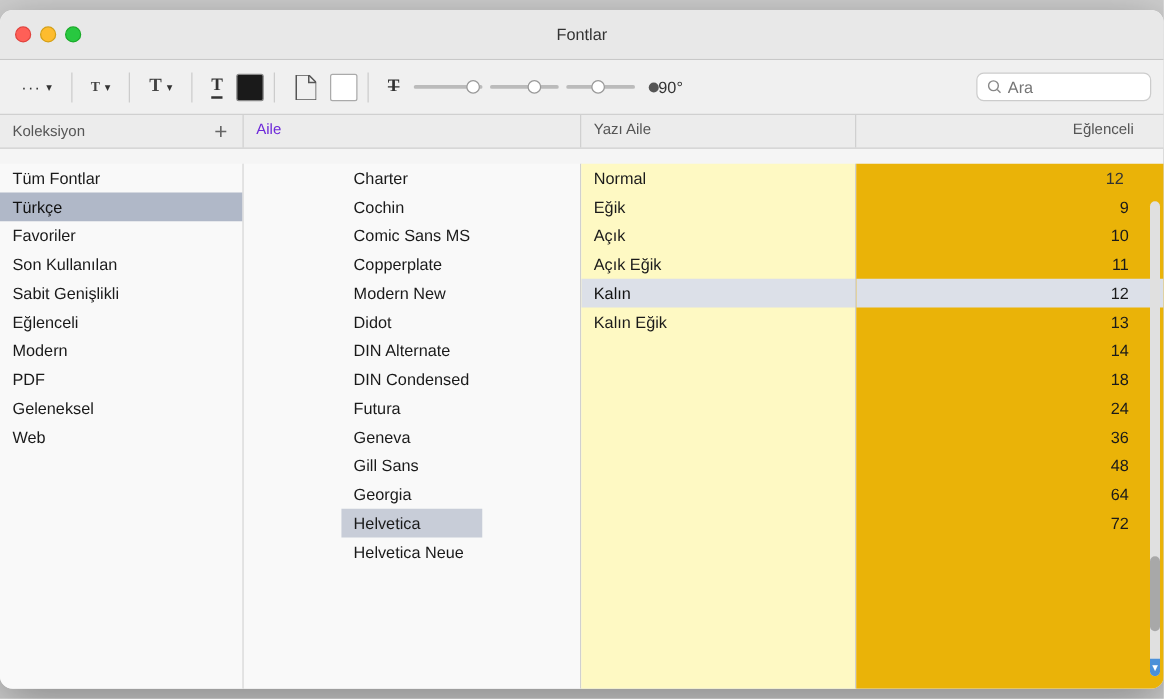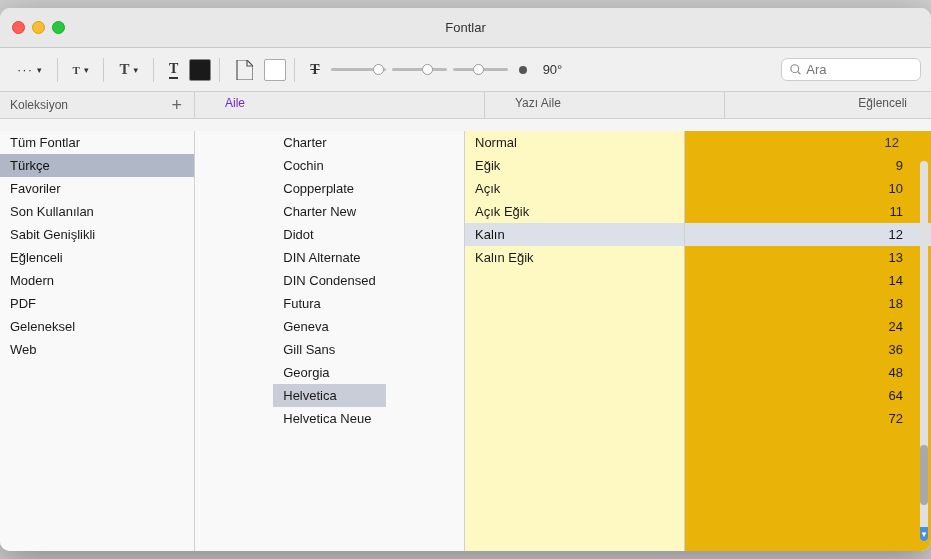--- a/index.html
+++ b/index.html
@@ -92,21 +92,21 @@
       height: 22px;
       background: #fff;
       border: 1px solid #aaa;
       border-radius: 2px;
     }
 
     .degree-text {
       font-size: 13px;
       color: #333;
       display: flex;
-      gap: 16px;
+      gap: 0;
     }
     .dot-icon {
       width: 8px;
       height: 8px;
       background: #555;
       border-radius: 50%;
     }
 
     .search-box {
       display: flex;
@@ -374,21 +374,21 @@
 
       <div class="search-box">
         <svg width="13" height="13" viewBox="0 0 13 13">
           <circle cx="5.5" cy="5.5" r="4.5" fill="none" stroke="#888" stroke-width="1.3"></circle>
           <line x1="9" y1="9" x2="12" y2="12" stroke="#888" stroke-width="1.3"></line>
         </svg>
         <input type="text" placeholder="Ara" style="">
       </div>
     </div>
 
-    <div style="display:flex; border-bottom: 1px solid #d0d0d0; background: #ececec; gap: 20px;">
+    <div style="display:flex; border-bottom: 1px solid #d0d0d0; background: #ececec;">
       <div style="width:195px; padding: 4px 10px; font-size:12px; color:#555; border-right:1px solid #d0d0d0; display:flex; justify-content:space-between; align-items:center;">
         <span>Koleksiyon</span>
         <span class="add-btn">+</span>
       </div>
       <div style="width:270px; padding: 4px 10px; font-size:12px; color:#6d28d9; border-right:1px solid #d0d0d0;">
         <span>Aile</span>
       </div>
       <div style="width:220px; padding: 4px 10px; font-size:12px; color:#555; border-right:1px solid #d0d0d0;">
         <span>Yazı Aile</span>
       </div>
@@ -411,22 +411,23 @@
             <div class="list-item">PDF</div>
             <div class="list-item">Geleneksel</div>
             <div class="list-item">Web</div>
           </div>
       </div>
 
       <div class="col-family">
         <div class="list" id="family-list">
         <div class="list-item">Charter</div>
             <div class="list-item">Cochin</div>
+            <div class="list-item">Comic Sans MS</div>
             <div class="list-item">Copperplate</div>
-            <div class="list-item">Charter New</div>
+            <div class="list-item">Modern New</div>
             <div class="list-item">Didot</div>
             <div class="list-item">DIN Alternate</div>
             <div class="list-item">DIN Condensed</div>
             <div class="list-item">Futura</div>
             <div class="list-item">Geneva</div>
             <div class="list-item">Gill Sans</div>
             <div class="list-item">Georgia</div>
             <div class="list-item highlighted">Helvetica</div>
             <div class="list-item">Helvetica Neue</div>
           </div>

